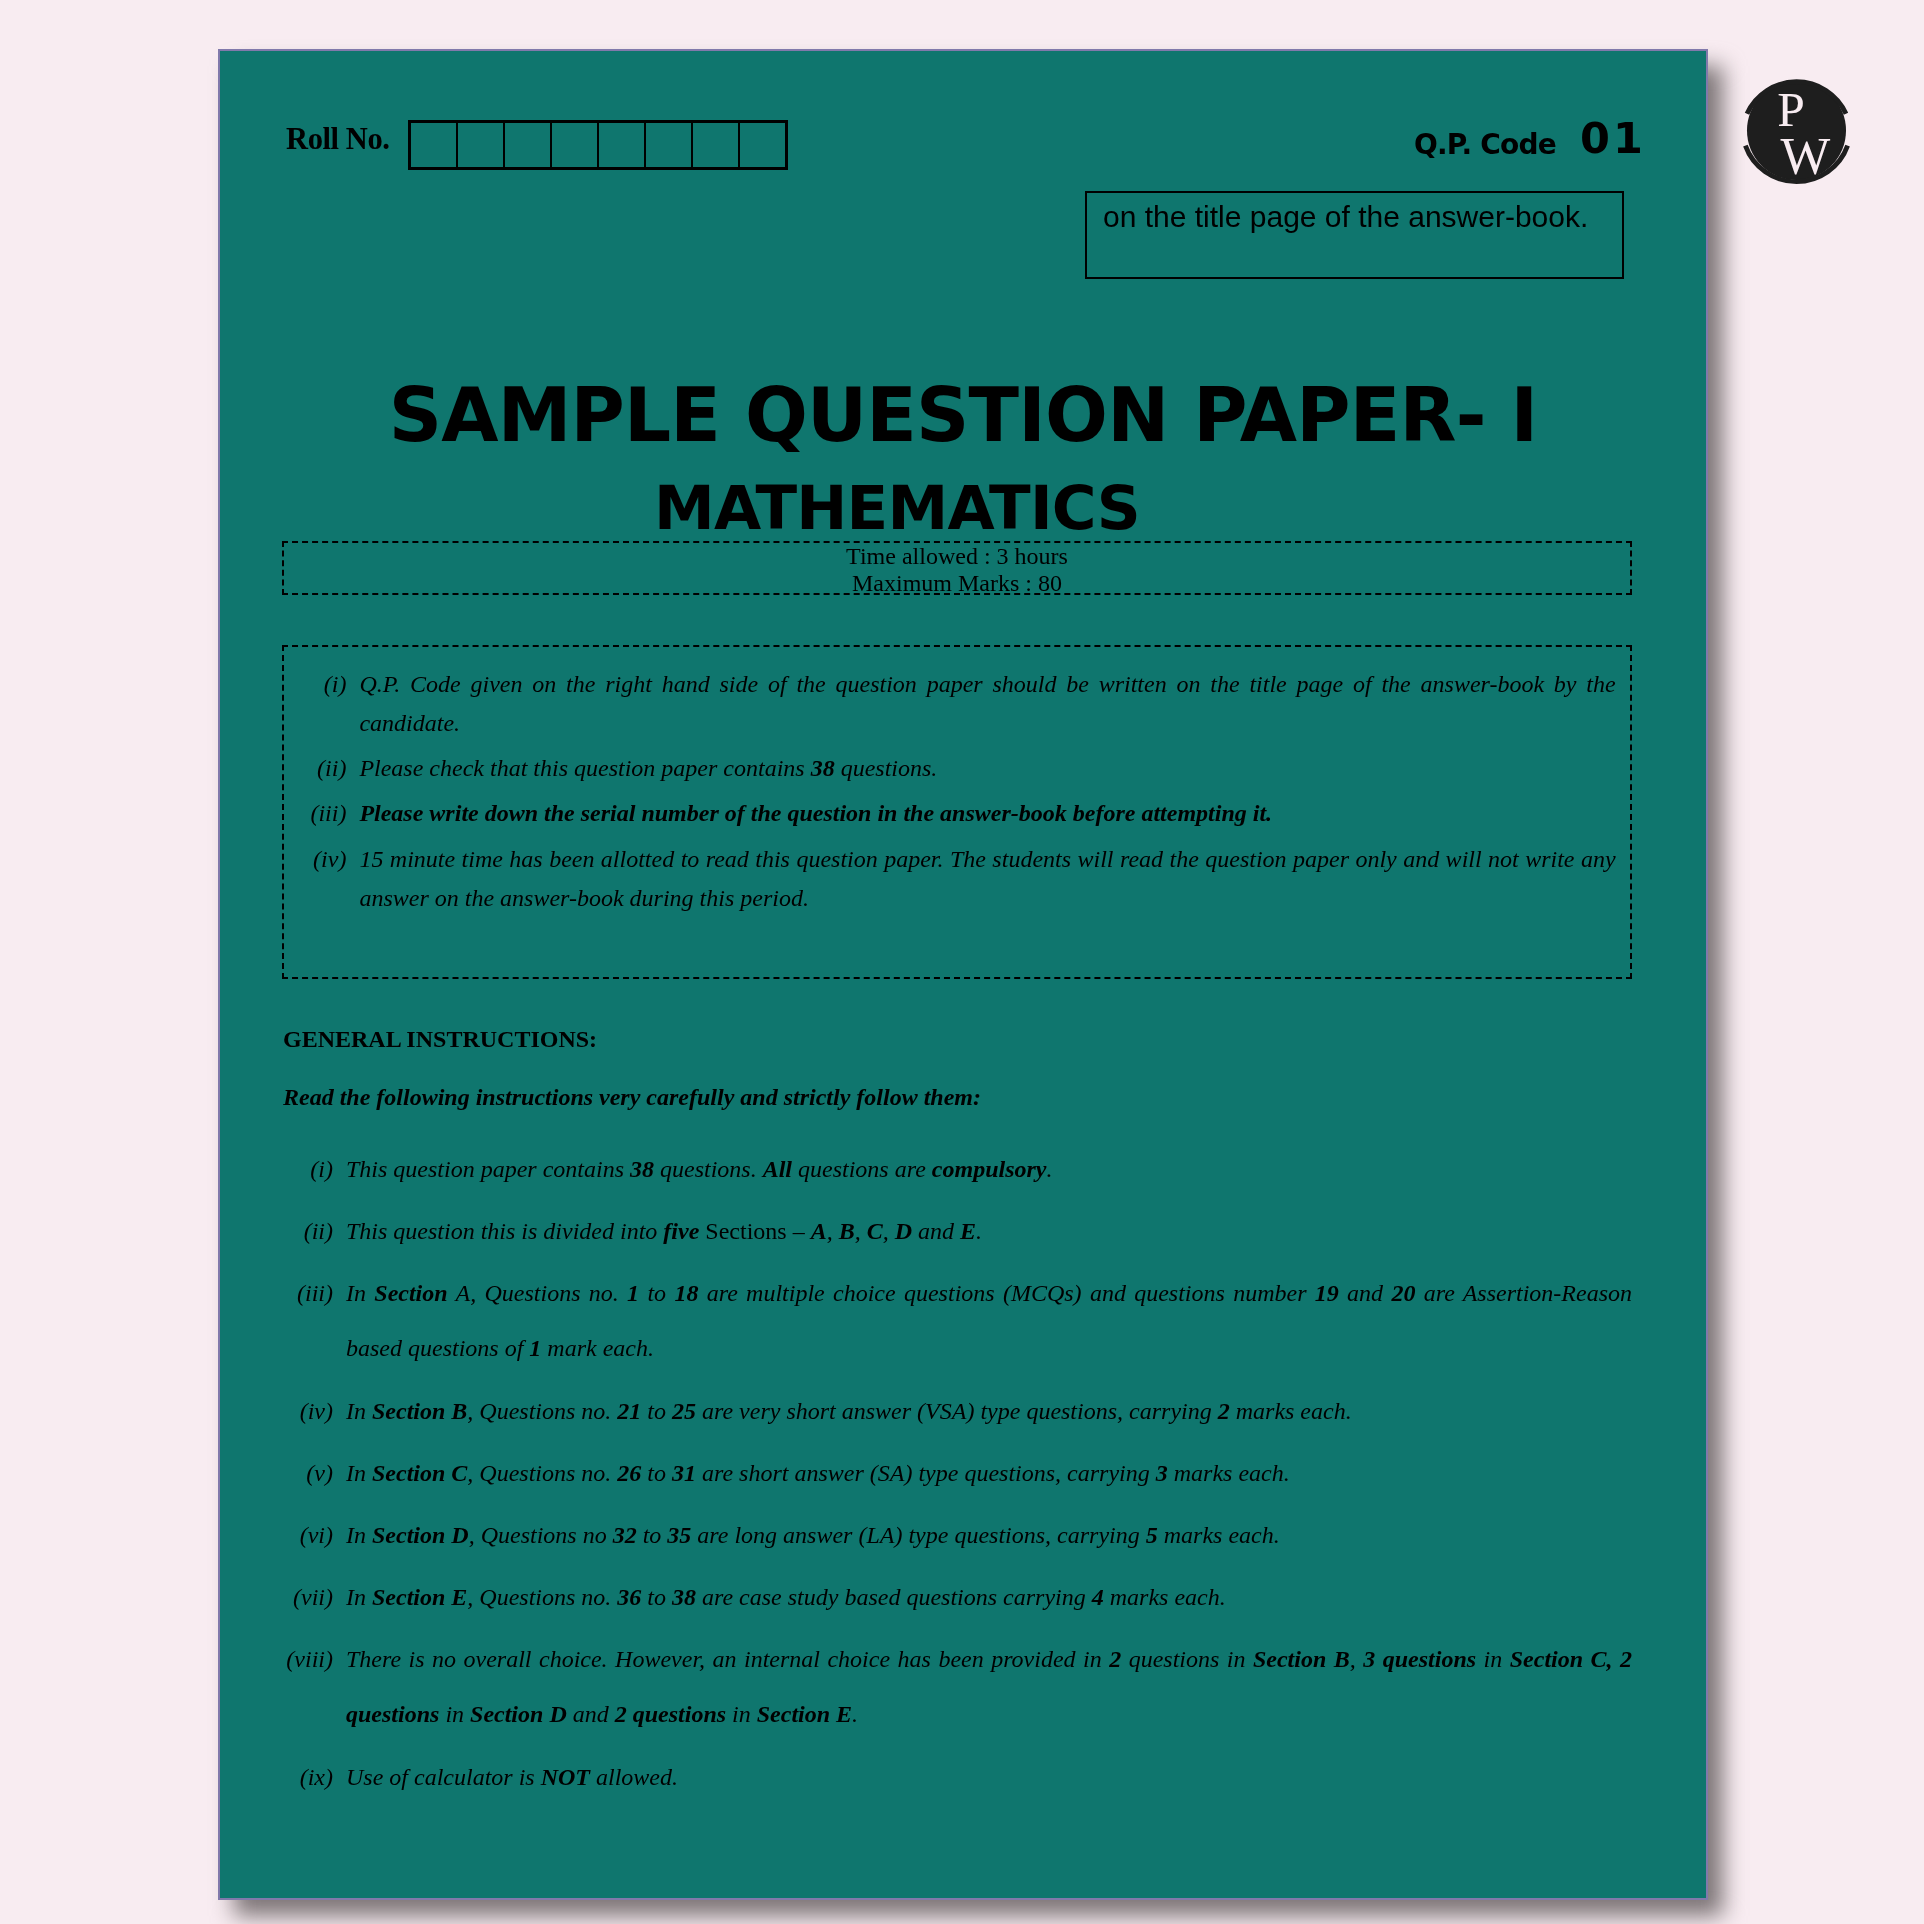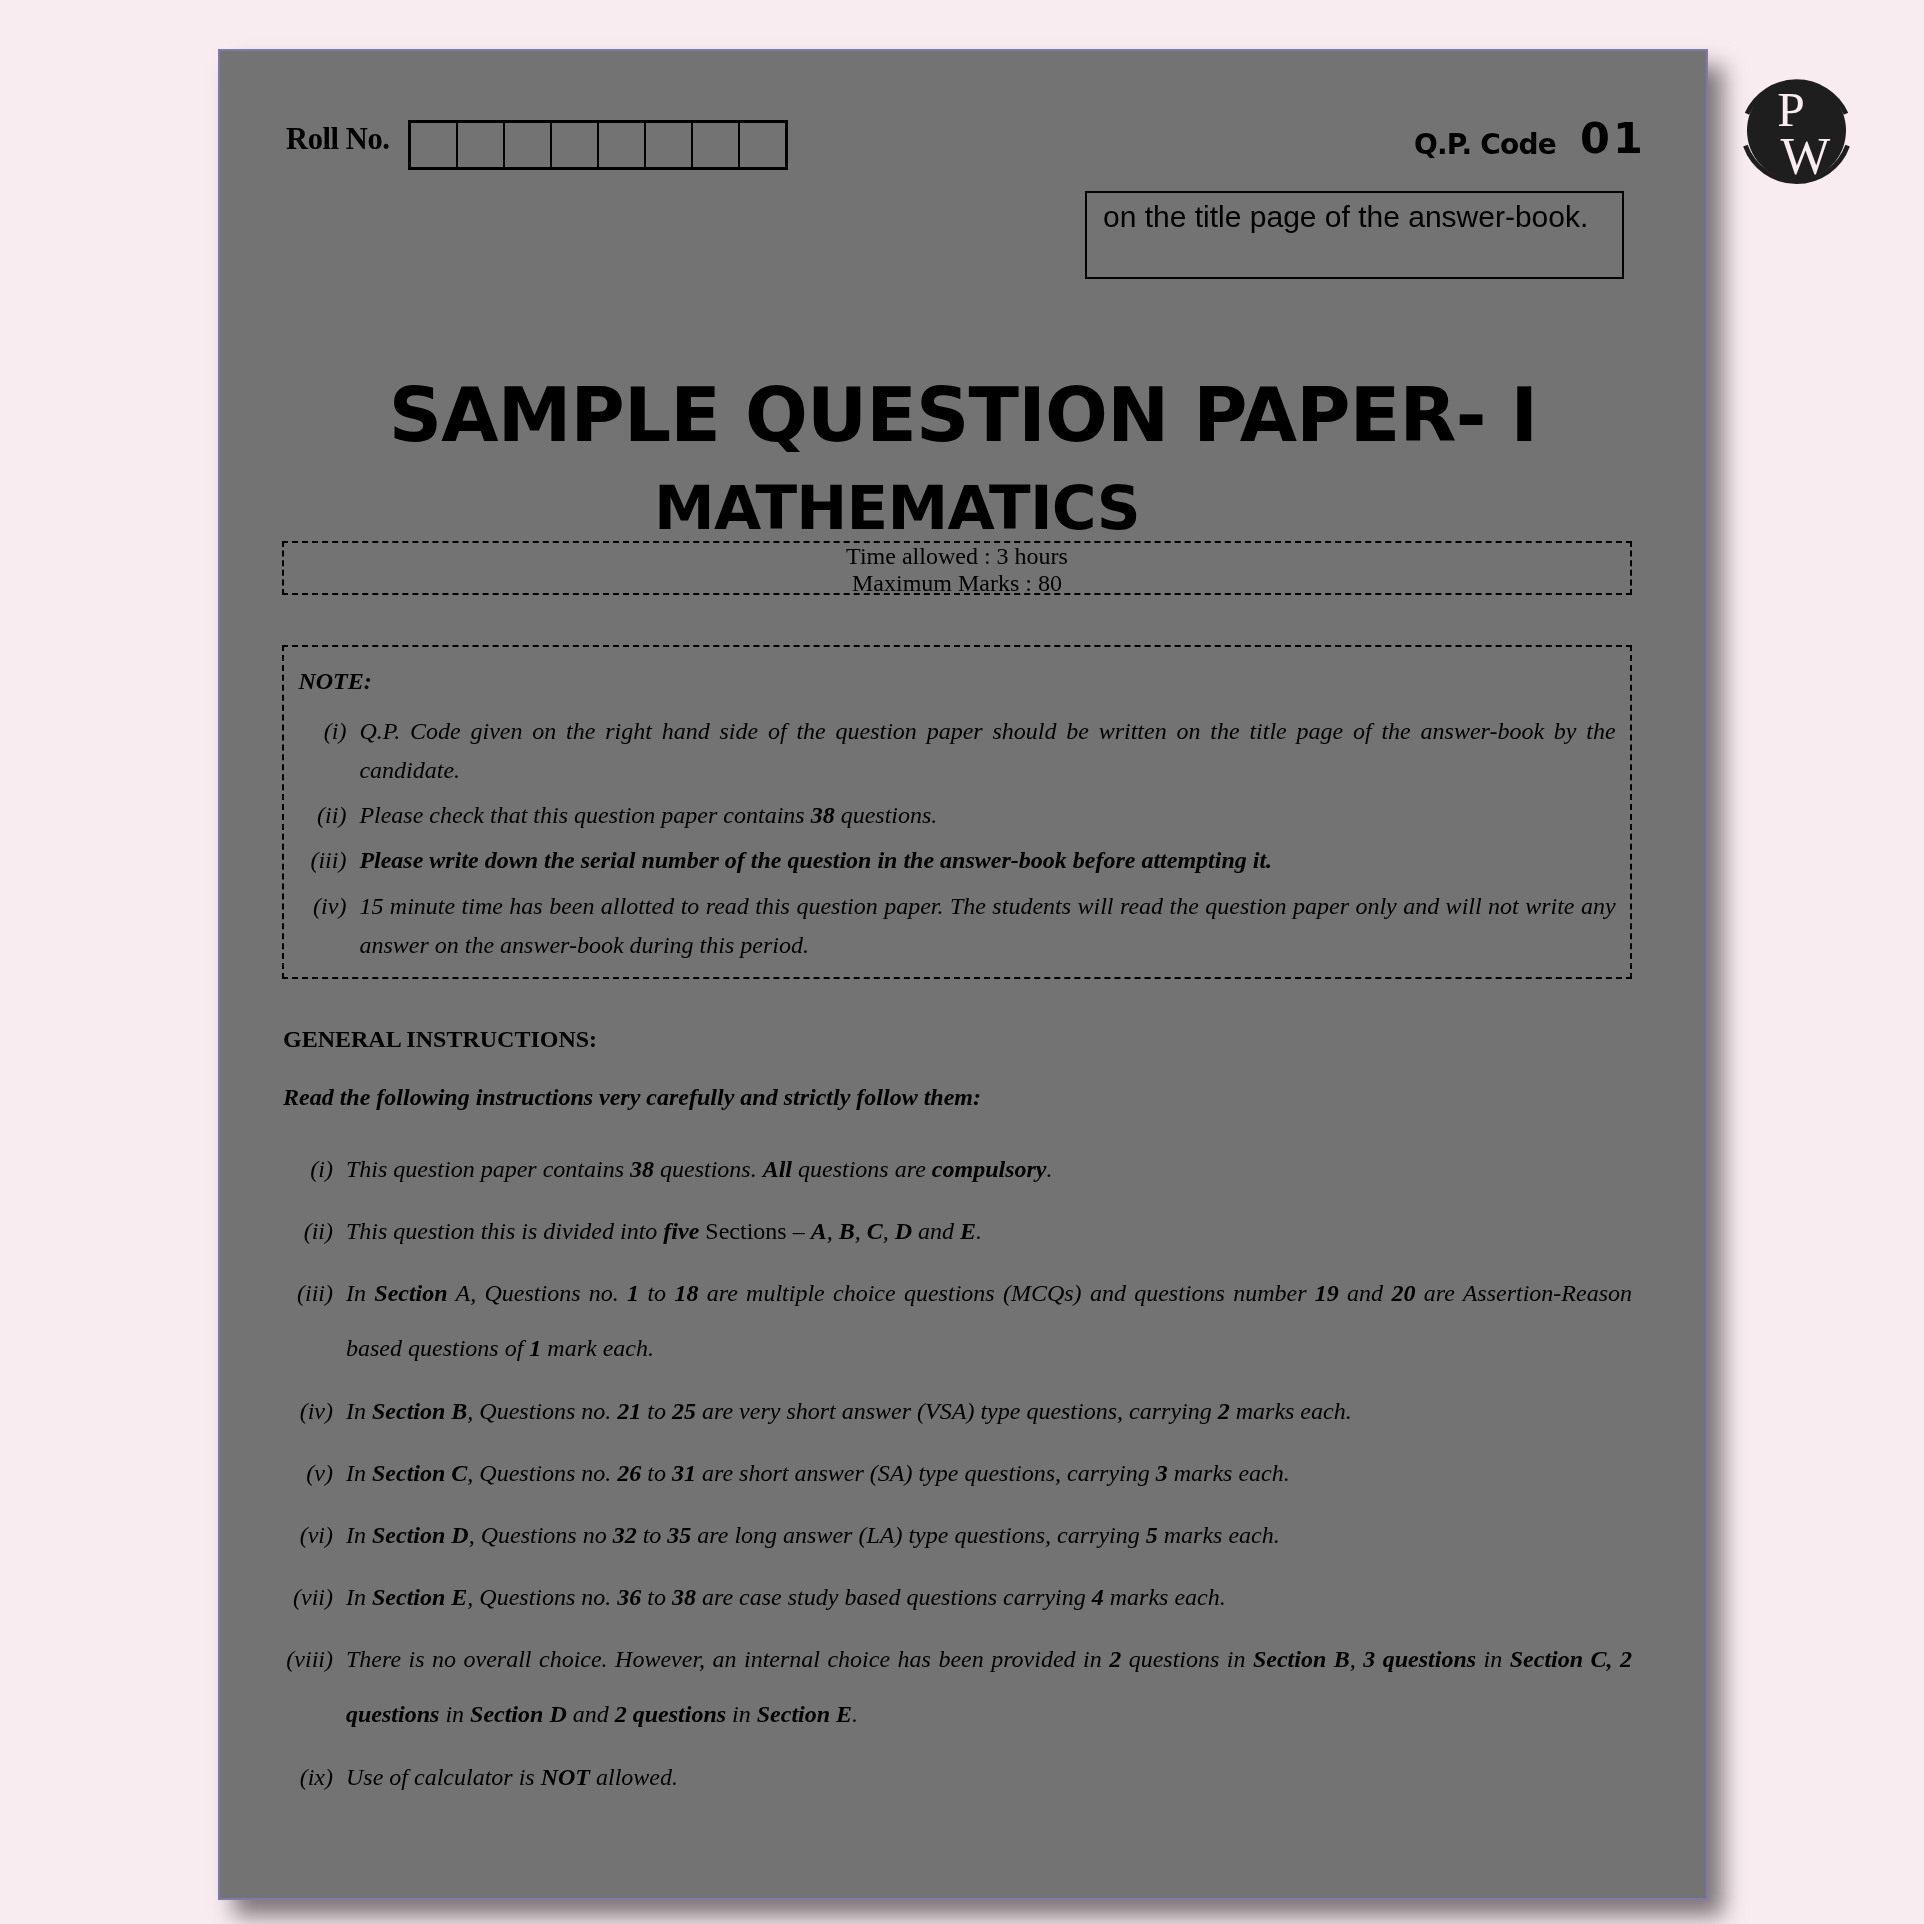--- a/index.html
+++ b/index.html
@@ -1,18 +1,18 @@
 <!DOCTYPE html>
 <html style="font-size:13px"><head>
 <meta charset="utf-8">
 <style>
   html, body { margin:0; padding:0; }
   body { width:1925px; height:1925px; background:#f8ecf1; position:relative; overflow:hidden; font-family:"Liberation Serif", serif; color:#000; }
   .shadow { position:absolute; left:234px; top:66px; width:1489px; height:1850px; background:#7d7577; filter:blur(11.2px); }
-  .paper { position:absolute; left:218px; top:49px; width:1486px; height:1847px; background:#737373; border:2.4px solid #8179ab; }
+  .paper { position:absolute; left:218px; top:49px; width:1486px; height:1847px; background:#0f766e; border:2.4px solid #8179ab; }
   .abs { position:absolute; }
   .roll-label { left:66px; top:71px; font-size:30.5px; font-weight:bold; letter-spacing:-0.4px; white-space:nowrap; }
   .roll-boxes { left:188px; top:69px; height:44px; display:flex; border:3.2px solid #000; }
   .roll-cell { width:45px; height:44px; border-right:2.4px solid #000; }
   .roll-cell:last-child { border-right:none; }
   .qp-label { left:1194px; top:77px; font-family:"DejaVu Sans", sans-serif; font-weight:bold; font-size:28px; white-space:nowrap; letter-spacing:-0.8px; }
   .qp-code { left:1360px; top:62px; font-family:"DejaVu Sans", sans-serif; font-weight:bold; font-size:43px; white-space:nowrap; letter-spacing:3.2px; }
   .cand-box { left:865px; top:140px; width:539px; height:88px; border:2.4px solid #000; box-sizing:border-box; padding:4.8px 0 0 16px; font-family:"Liberation Sans", sans-serif; font-size:30px; line-height:38px; }
   .title { left:0; top:321px; width:1486px; text-align:center; font-family:"DejaVu Sans", sans-serif; font-weight:bold; font-size:74px; letter-spacing:-0.8px; white-space:nowrap; }
   .subject { left:0; top:421px; width:1354px; text-align:center; font-family:"DejaVu Sans", sans-serif; font-weight:bold; font-size:61px; letter-spacing:-0.8px; white-space:nowrap; }
@@ -68,21 +68,20 @@
 
   <div class="abs title">SAMPLE QUESTION PAPER- I</div>
   <div class="abs subject">MATHEMATICS</div>
 
   <div class="abs time-box">
     <span>Time allowed : 3 hours</span>
     <span>Maximum Marks : 80</span>
   </div>
 
   <div class="abs note-box">
-    <div class="note-title">NOTE:</div>
     <div id="note-items">
         <div class="note-item">
           <span class="num">(i)</span>
           <span class="txt"><span>Q.P. Code given on the right hand side of the question paper should be written on the title page of the answer-book by the candidate.</span></span>
         </div>
         <div class="note-item">
           <span class="num">(ii)</span>
           <span class="txt"><span>Please check that this question paper contains </span><b>38</b><span> questions.</span></span>
         </div>
         <div class="note-item">

